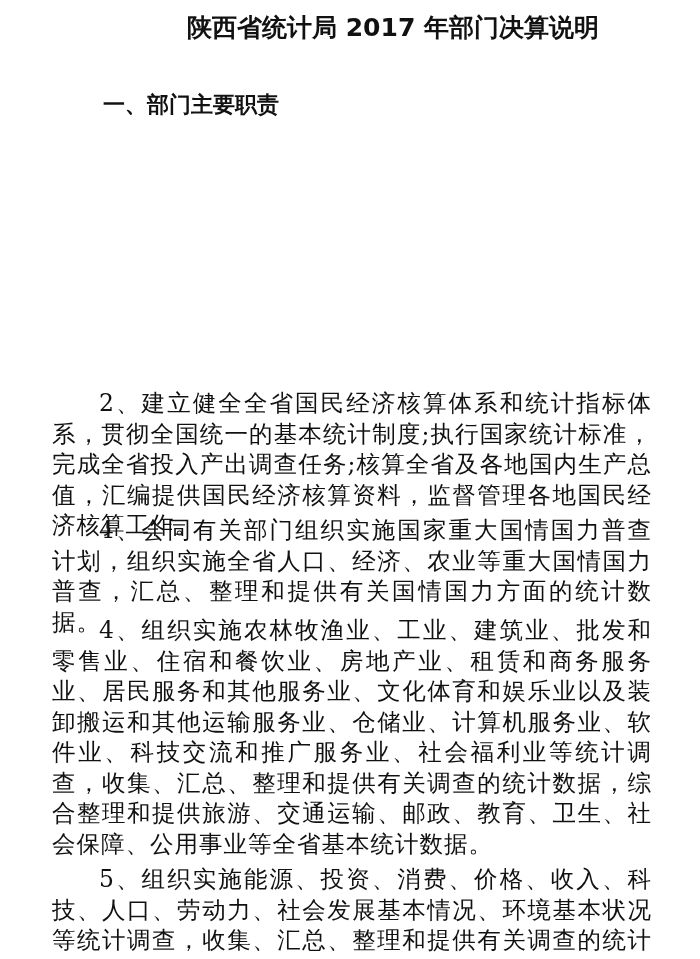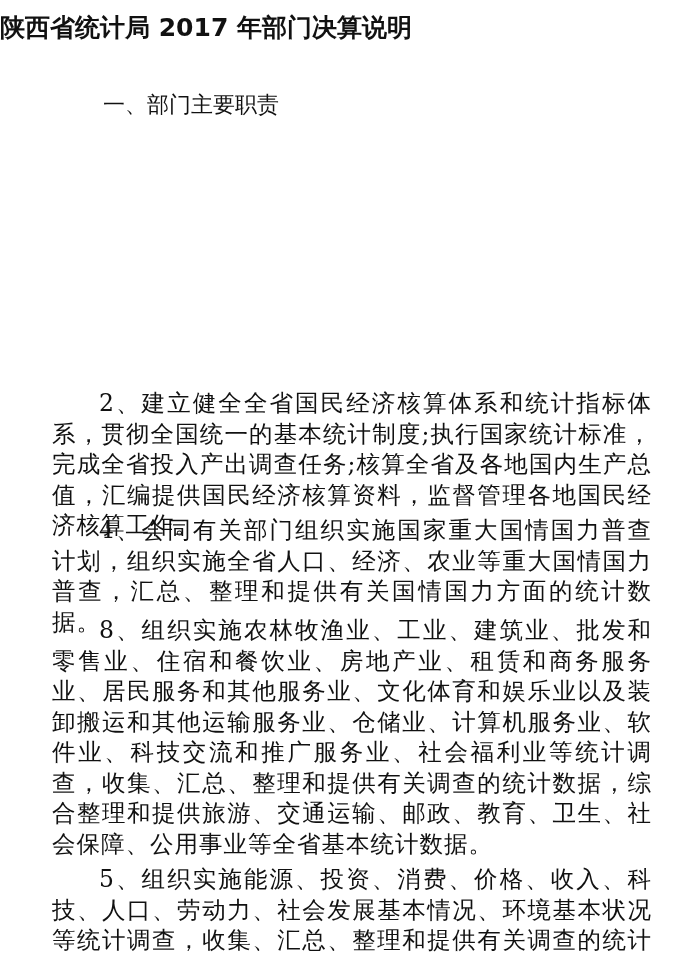--- a/index.html
+++ b/index.html
@@ -1,36 +1,36 @@
 <!DOCTYPE html>
 <html><head>
 <meta charset="utf-8">
 <style>
   html, body { margin: 0; padding: 0; background: #ffffff; }
   body { width: 700px; height: 959px; overflow: hidden; position: relative;
          font-family: "DejaVu Serif", "Liberation Serif", serif; color: #111; }
   .page { position: absolute; left: 0; top: 0; width: 700px; height: 959px; }
-  .title { position: absolute; top: 8px; left: 0; width: 599px; text-align: left;
+  .title { position: absolute; top: 8px; left: 0; width: 599px; text-align: right;
            font-family: "DejaVu Sans", "Liberation Sans", sans-serif; font-weight: bold;
            font-size: 25px; line-height: 40px; letter-spacing: 0px; }
   .section-heading { position: absolute; top: 88px; left: 103px;
            font-family: "DejaVu Sans", "Liberation Sans", sans-serif;
-           font-size: 22px; line-height: 34px; font-weight: normal; }
+           font-size: 22px; line-height: 34px; font-weight: bold; }
   .para { position: absolute; left: 52px; width: 600px; font-size: 23.5px; line-height: 30.5px;
           text-align: justify; text-indent: 2em; letter-spacing: 1px; }
   .p-intro { top: 130px; }
   .p-1 { top: 257px; }
   .p-2 { top: 388px; }
   .p-3 { top: 515px; }
   .p-4 { top: 615px; }
   .p-5 { top: 864px; }
 </style>
 </head>
 <body>
 
 <div class="page">
   <div class="title">陕西省统计局 2017 年部门决算说明</div>
   <div class="section-heading">一、部门主要职责</div>
   <div class="para p-2">2、建立健全全省国民经济核算体系和统计指标体系，贯彻全国统一的基本统计制度;执行国家统计标准，完成全省投入产出调查任务;核算全省及各地国内生产总值，汇编提供国民经济核算资料，监督管理各地国民经济核算工作。</div>
   <div class="para p-3">4、会同有关部门组织实施国家重大国情国力普查计划，组织实施全省人口、经济、农业等重大国情国力普查，汇总、整理和提供有关国情国力方面的统计数据。</div>
-  <div class="para p-4">8、组织实施农林牧渔业、工业、建筑业、批发和零售业、住宿和餐饮业、房地产业、租赁和商务服务业、居民服务和其他服务业、文化体育和娱乐业以及装卸搬运和其他运输服务业、仓储业、计算机服务业、软件业、科技交流和推广服务业、社会福利业等统计调查，收集、汇总、整理和提供有关调查的统计数据，综合整理和提供旅游、交通运输、邮政、教育、卫生、社会保障、公用事业等全省基本统计数据。</div>
+  <div class="para p-4">4、组织实施农林牧渔业、工业、建筑业、批发和零售业、住宿和餐饮业、房地产业、租赁和商务服务业、居民服务和其他服务业、文化体育和娱乐业以及装卸搬运和其他运输服务业、仓储业、计算机服务业、软件业、科技交流和推广服务业、社会福利业等统计调查，收集、汇总、整理和提供有关调查的统计数据，综合整理和提供旅游、交通运输、邮政、教育、卫生、社会保障、公用事业等全省基本统计数据。</div>
   <div class="para p-5">5、组织实施能源、投资、消费、价格、收入、科技、人口、劳动力、社会发展基本情况、环境基本状况等统计调查，收集、汇总、整理和提供有关调查的统计数据，综合整</div>
 </div>
 
 </body></html>

